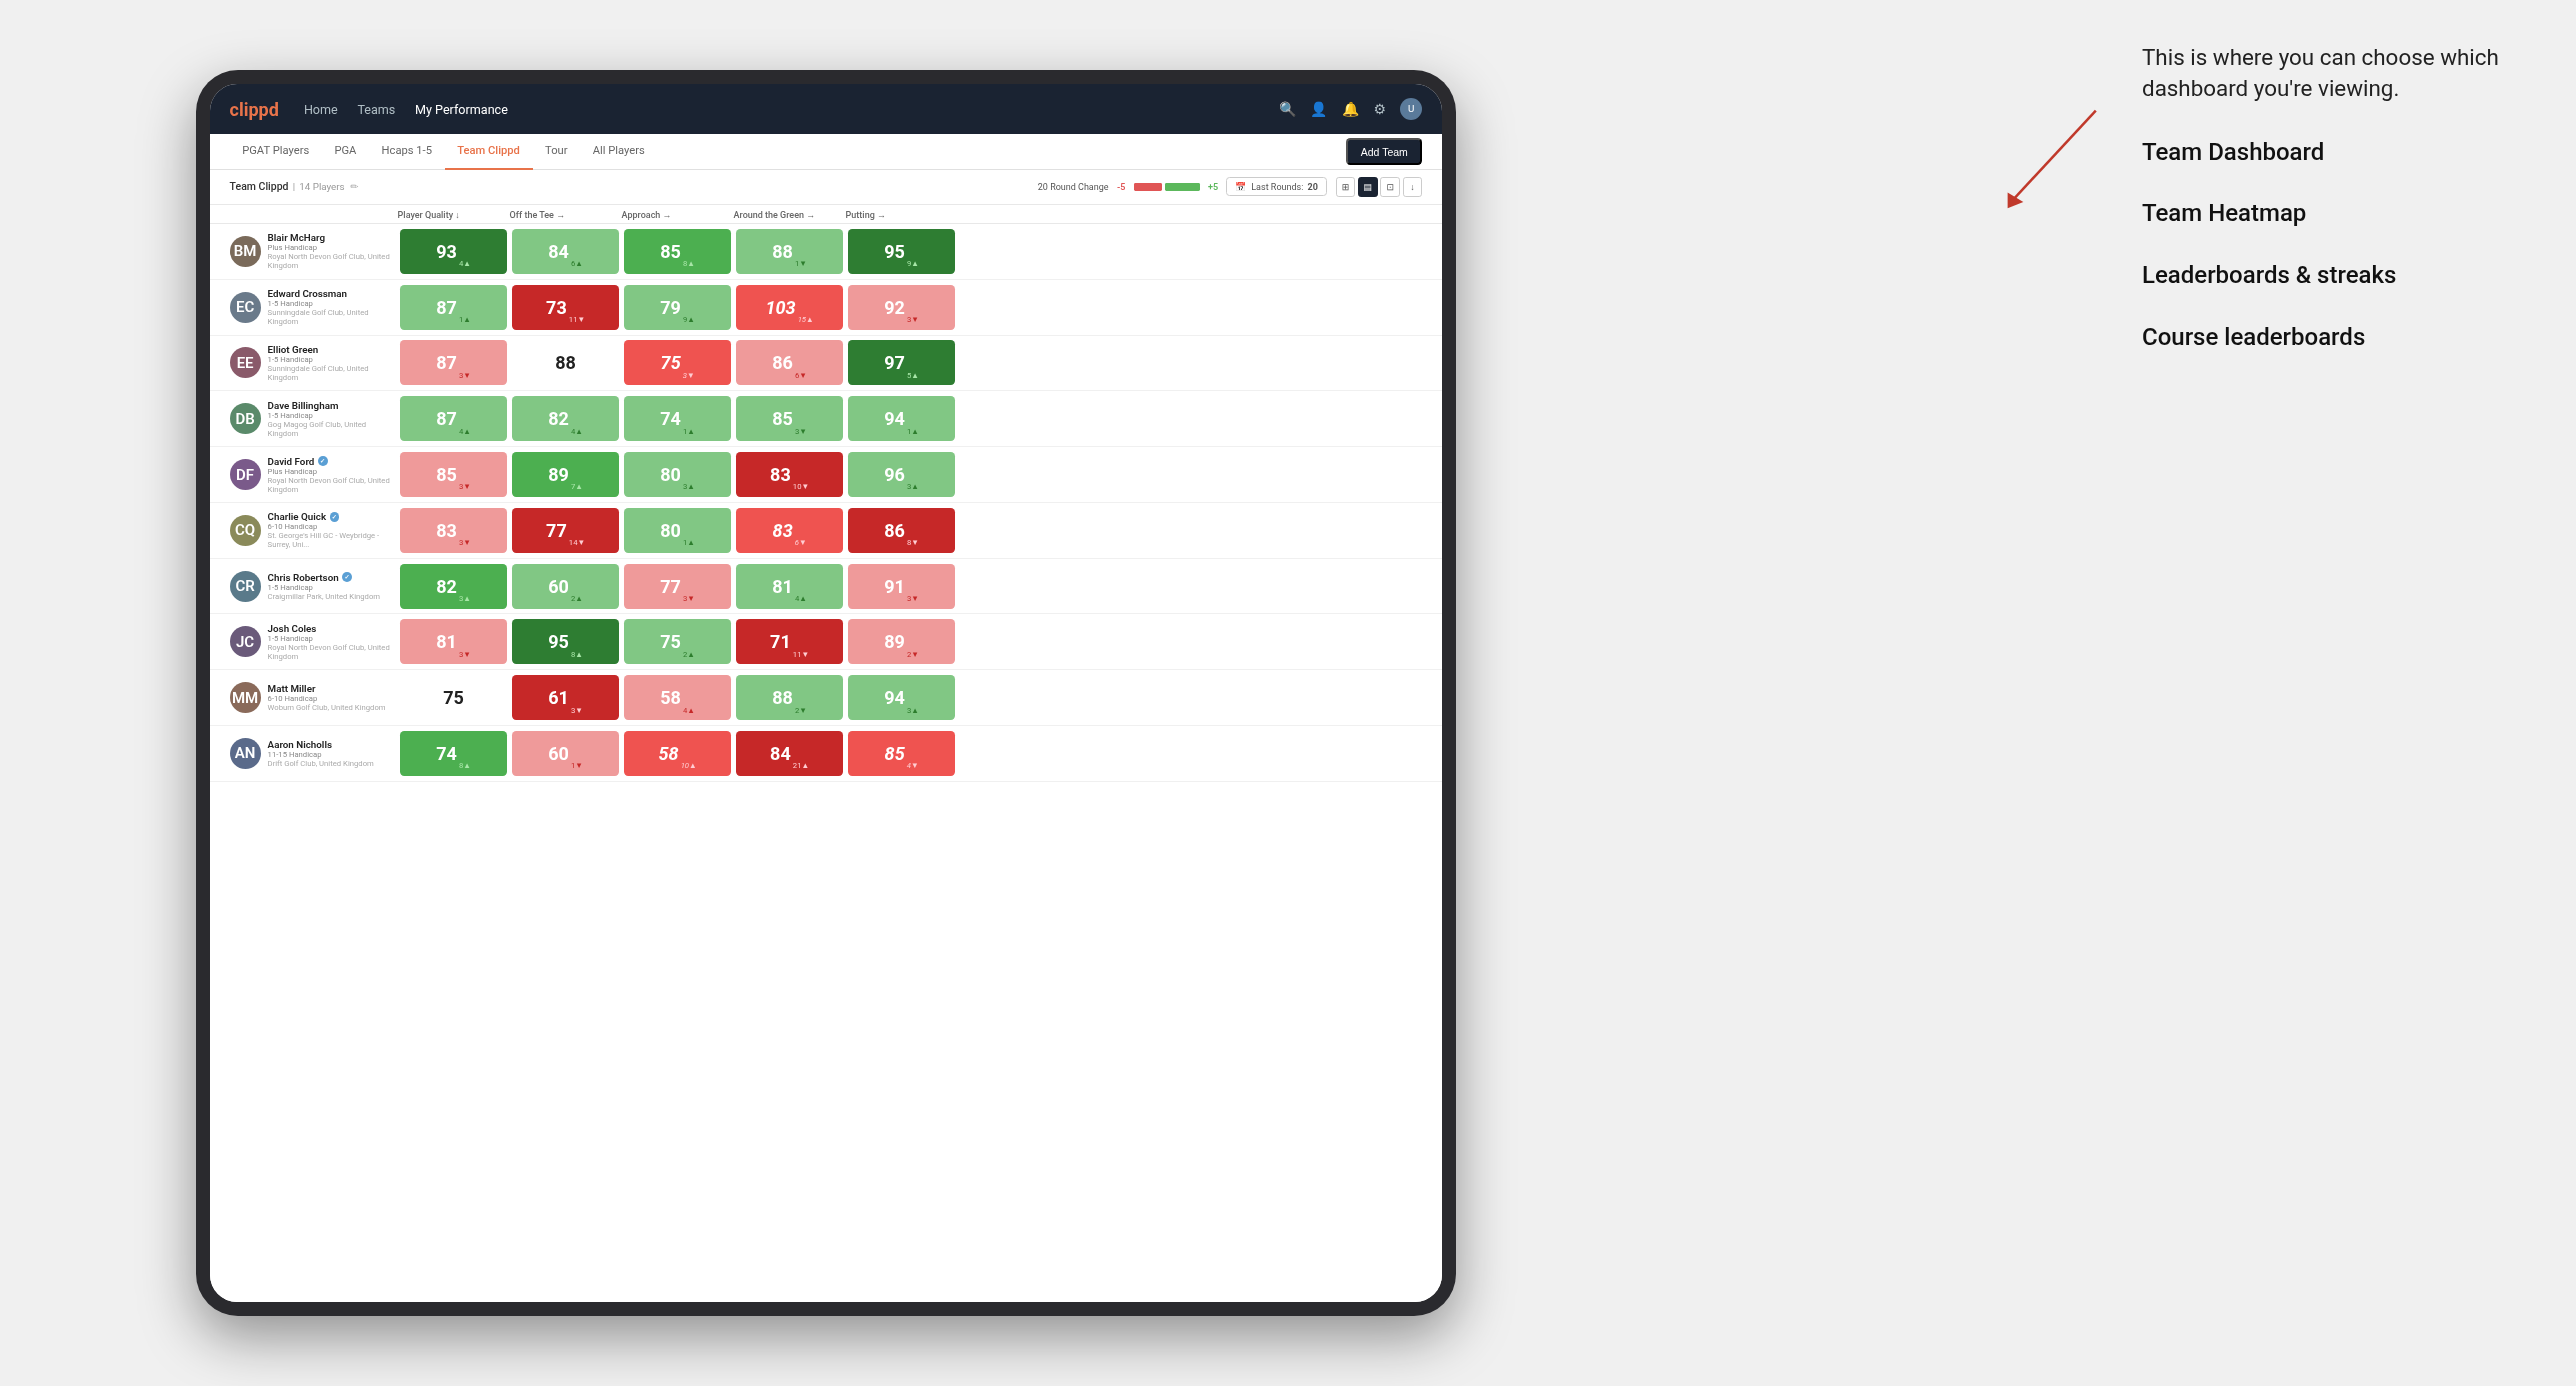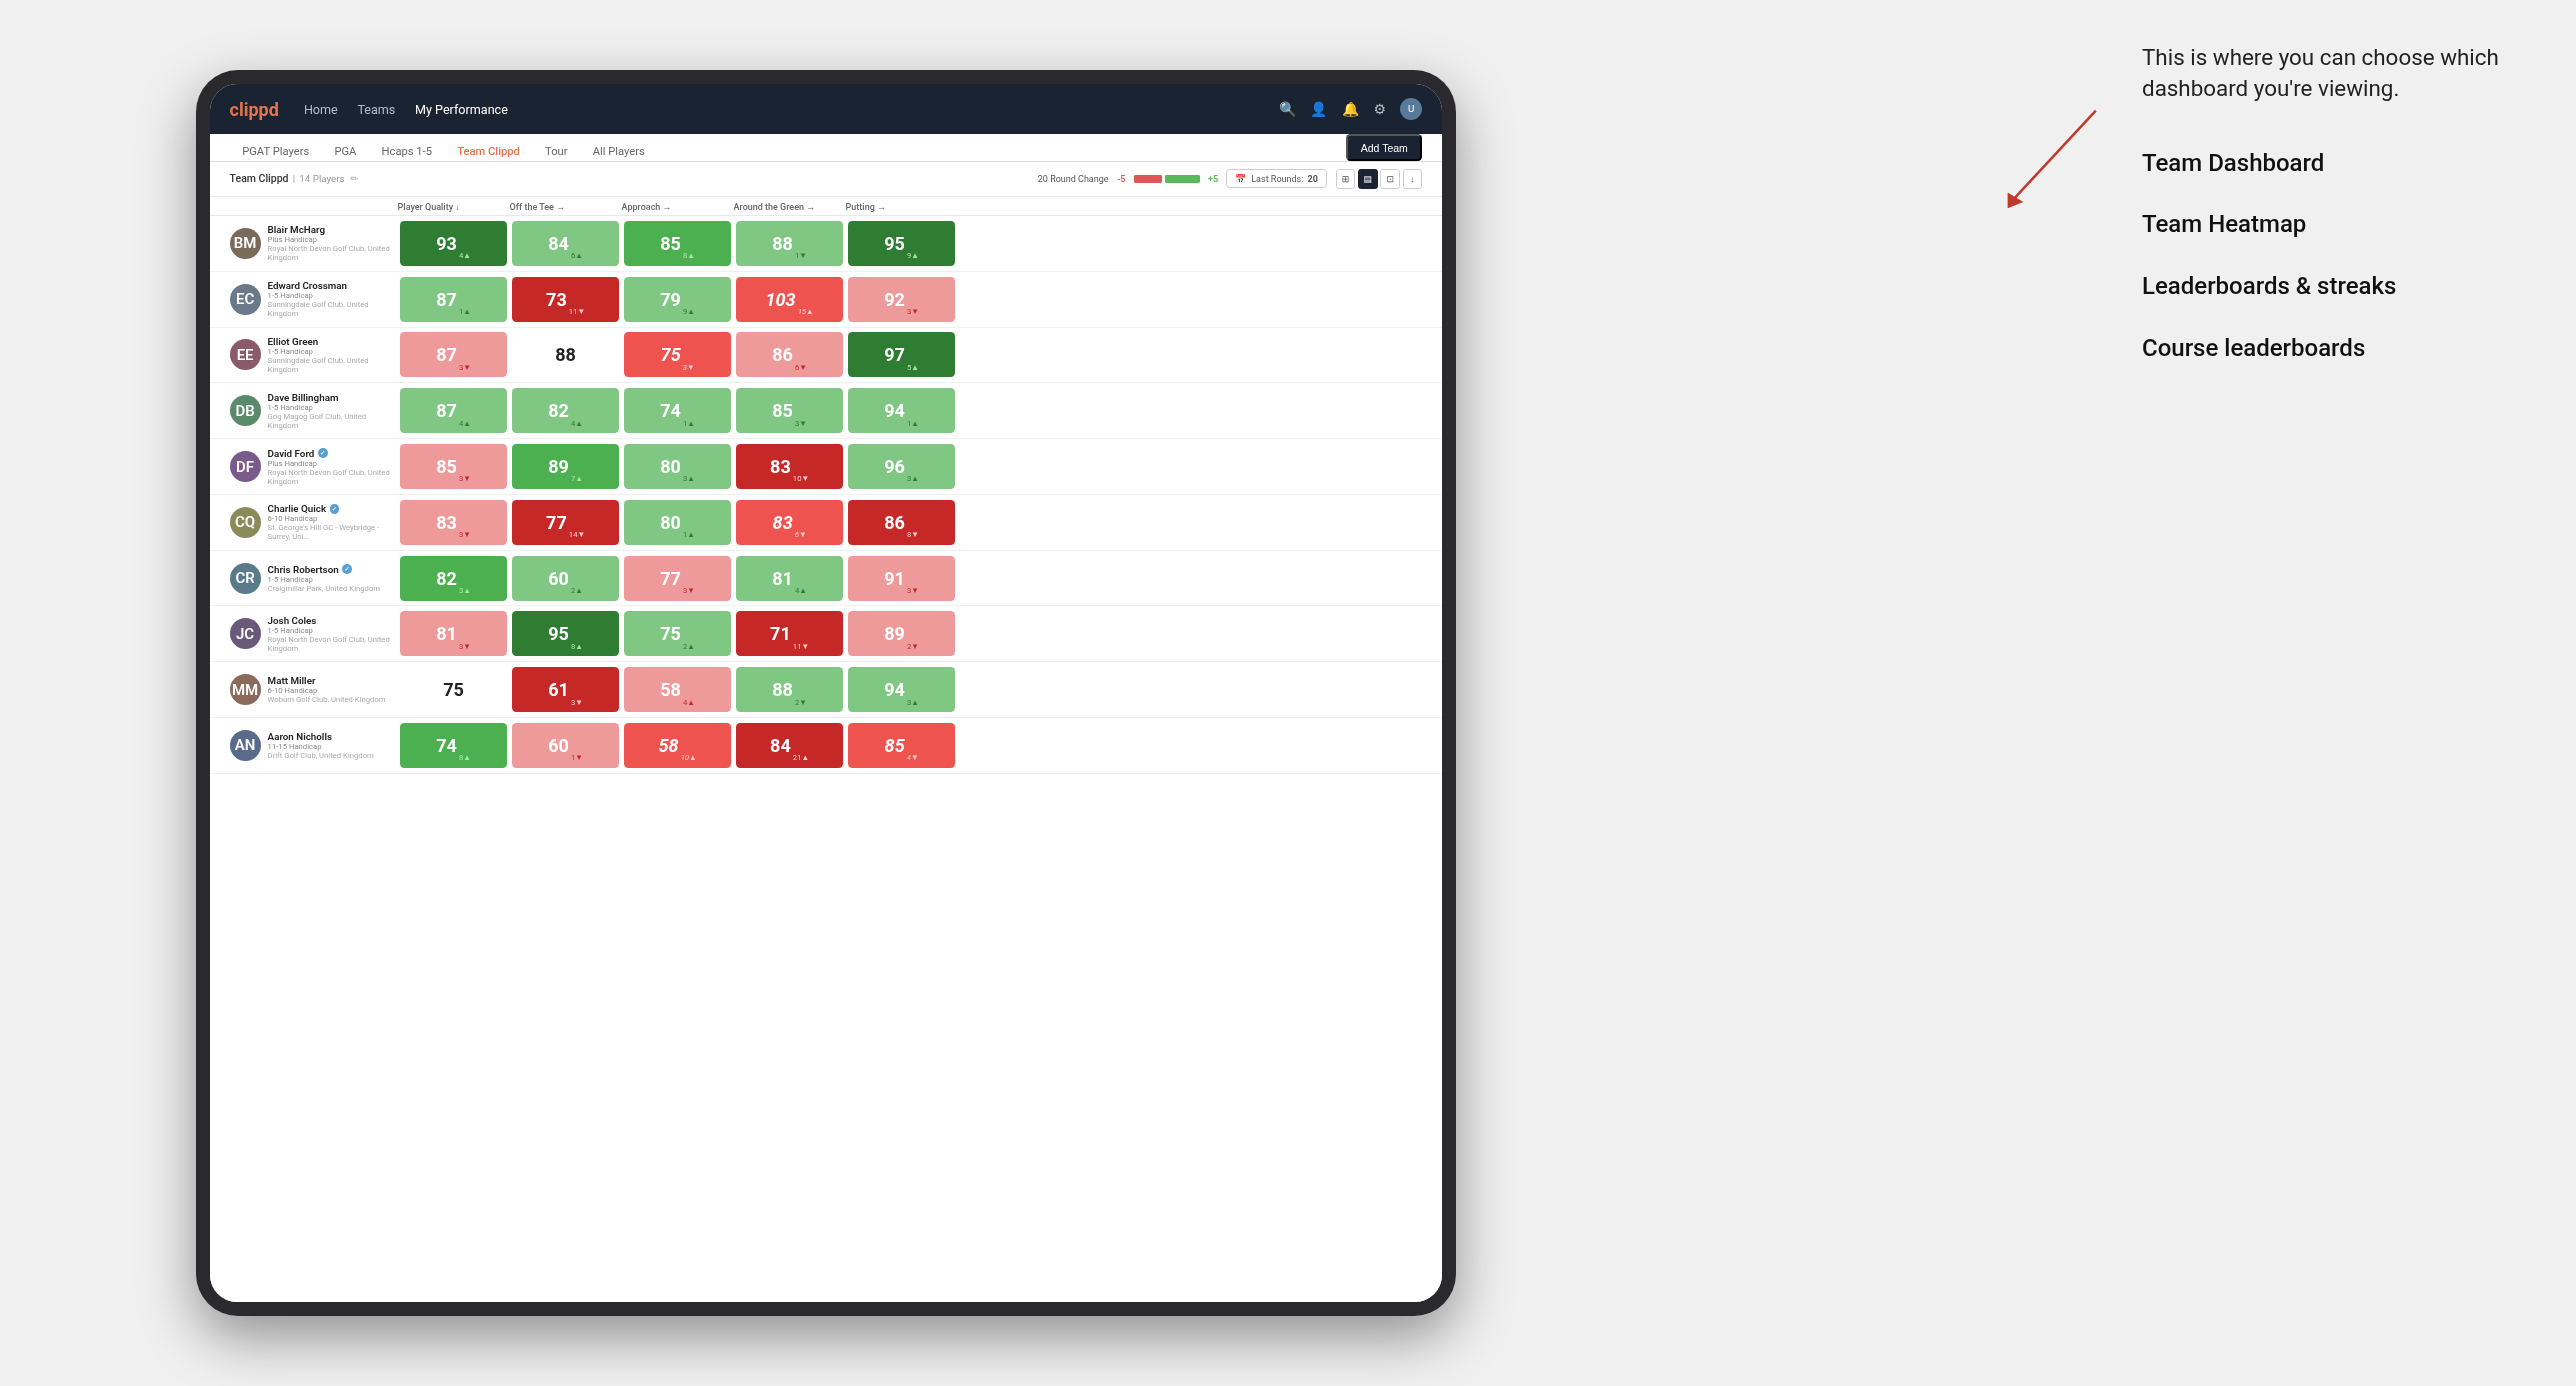--- a/index.html
+++ b/index.html
@@ -26,21 +26,21 @@
       margin-bottom: 7px;
     }
     .annotation-arrow {
       position: absolute;
       top: 91px;
       right: 434px;
       width: 140px;
       height: 140px;
     }
     .annotation-list {
-      margin-top: 42px;
+      margin-top: 31px;
     }
     .annotation-list-item {
       font-size: 24px;
       font-weight: 500;
       color: #111;
       margin-bottom: 28px;
     }
 
     
     .ipad-frame {
@@ -110,22 +110,23 @@
       display: flex;
       align-items: center;
       justify-content: center;
       color: #fff;
       font-size: 9.8px;
     }
 
     
     .sub-nav {
       background: #fff;
-      height: 28px;
-      display: flex;
+      height: 36px;
+      display: flex;
+      align-items: center;
       padding: 0 19.6px;
       border-bottom: 0.7px solid #e0e0e0;
       flex-shrink: 0;
     }
     .sub-nav-links {
       display: flex;
       gap: 0;
       flex: 1;
     }
     .sub-nav-link {

